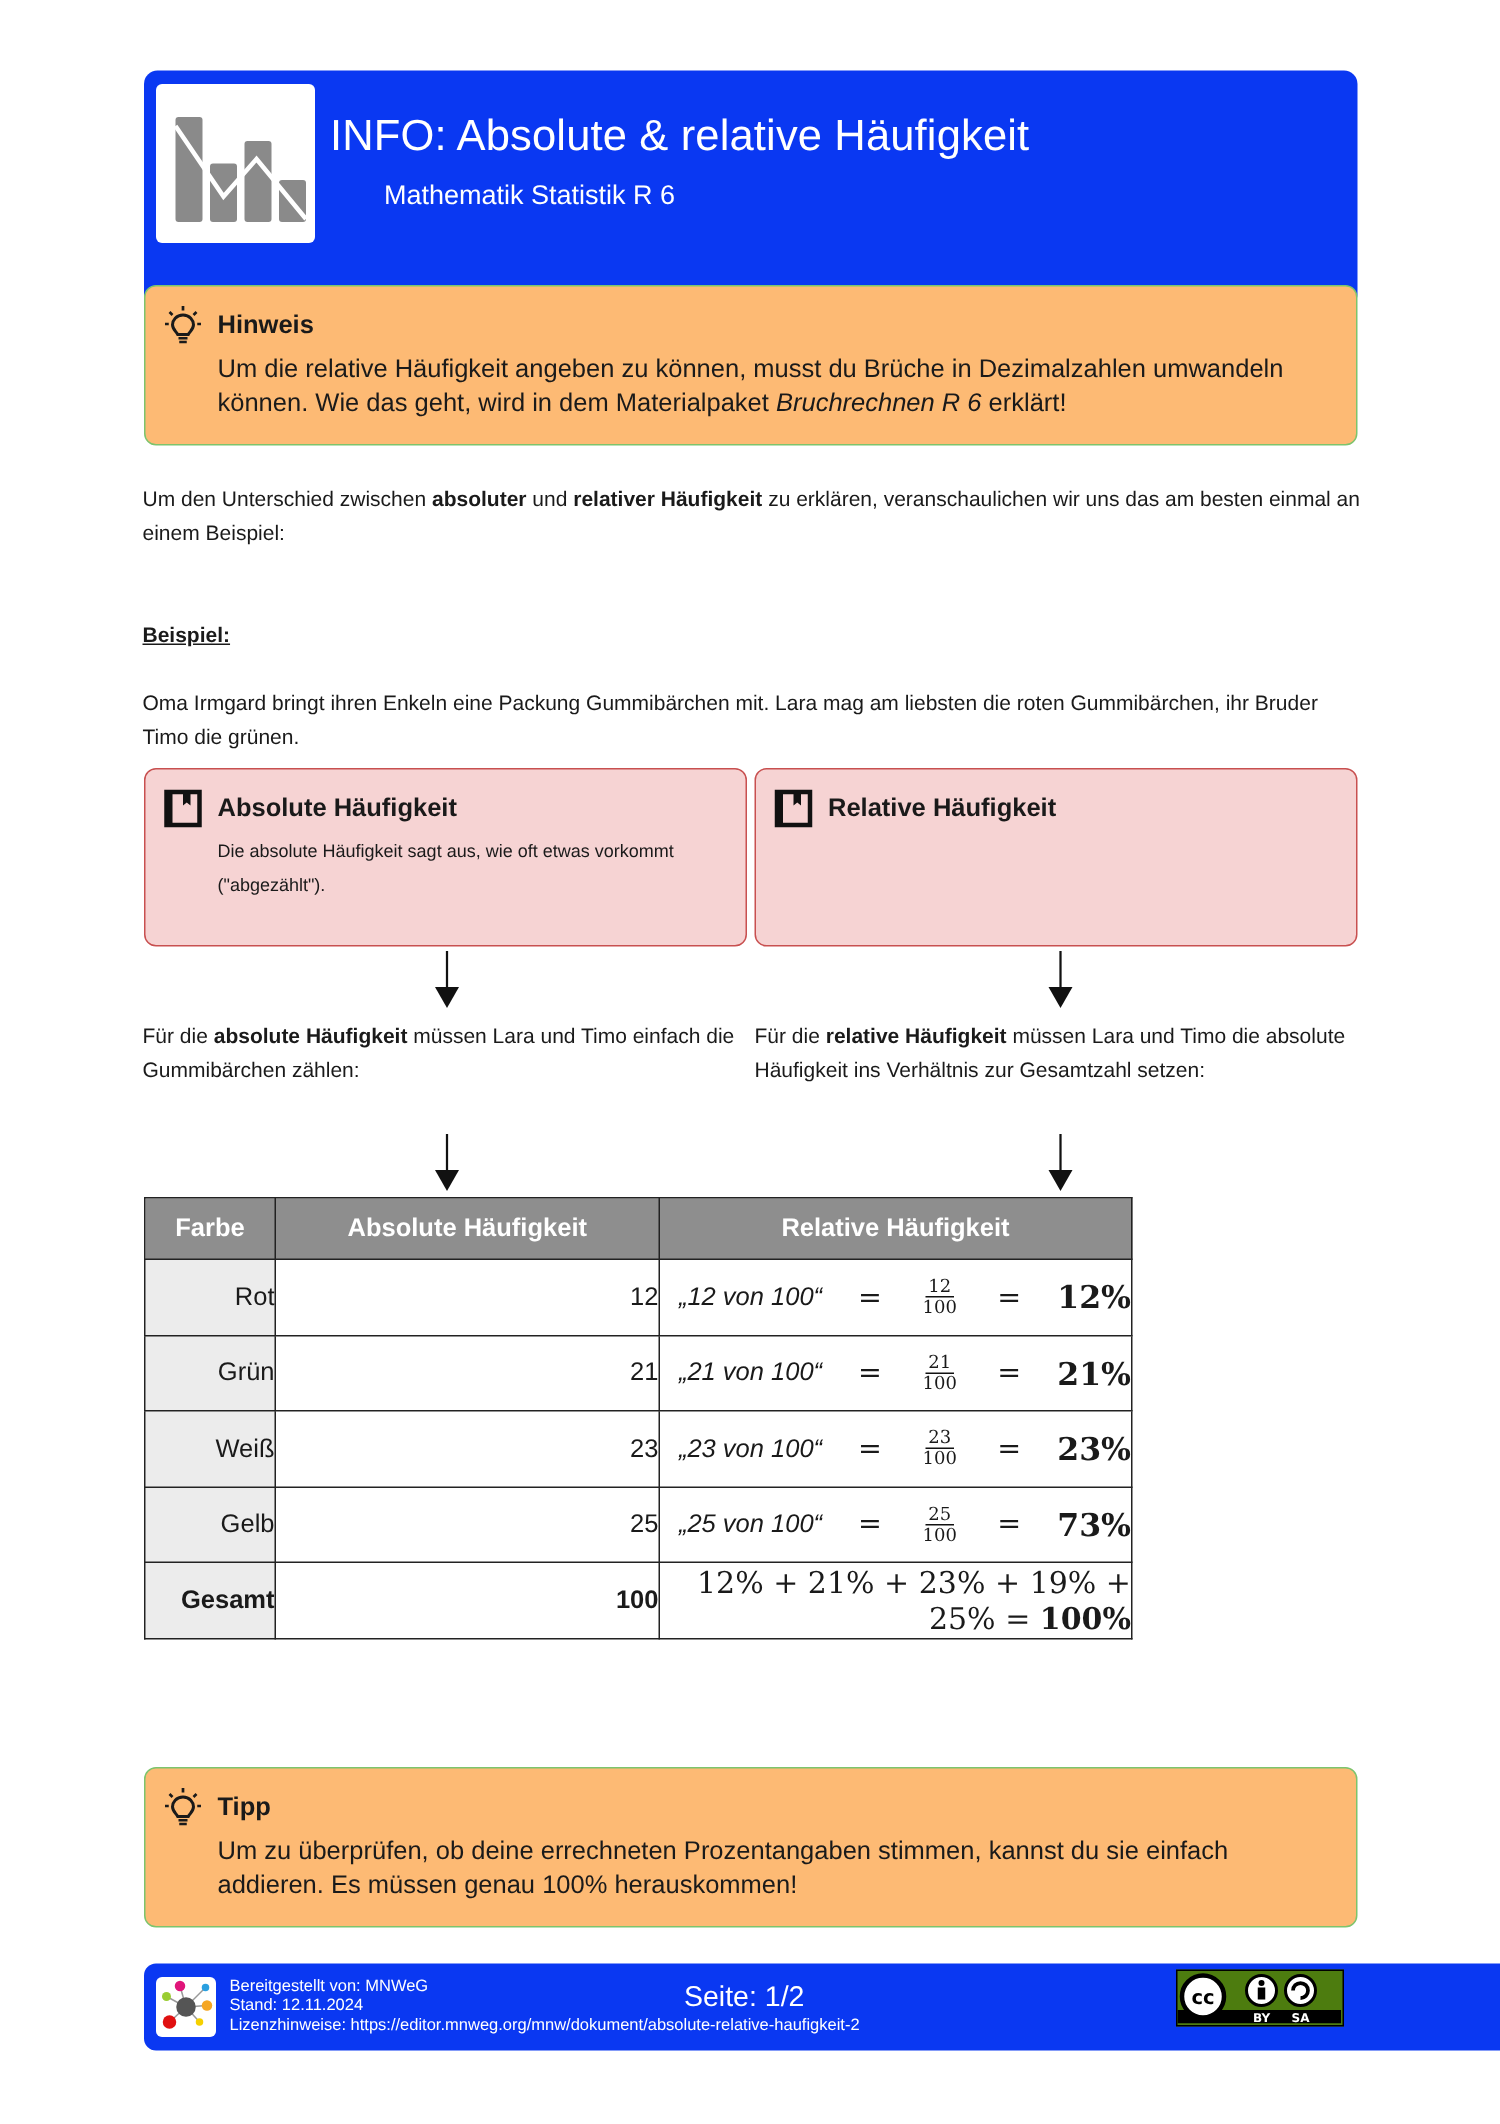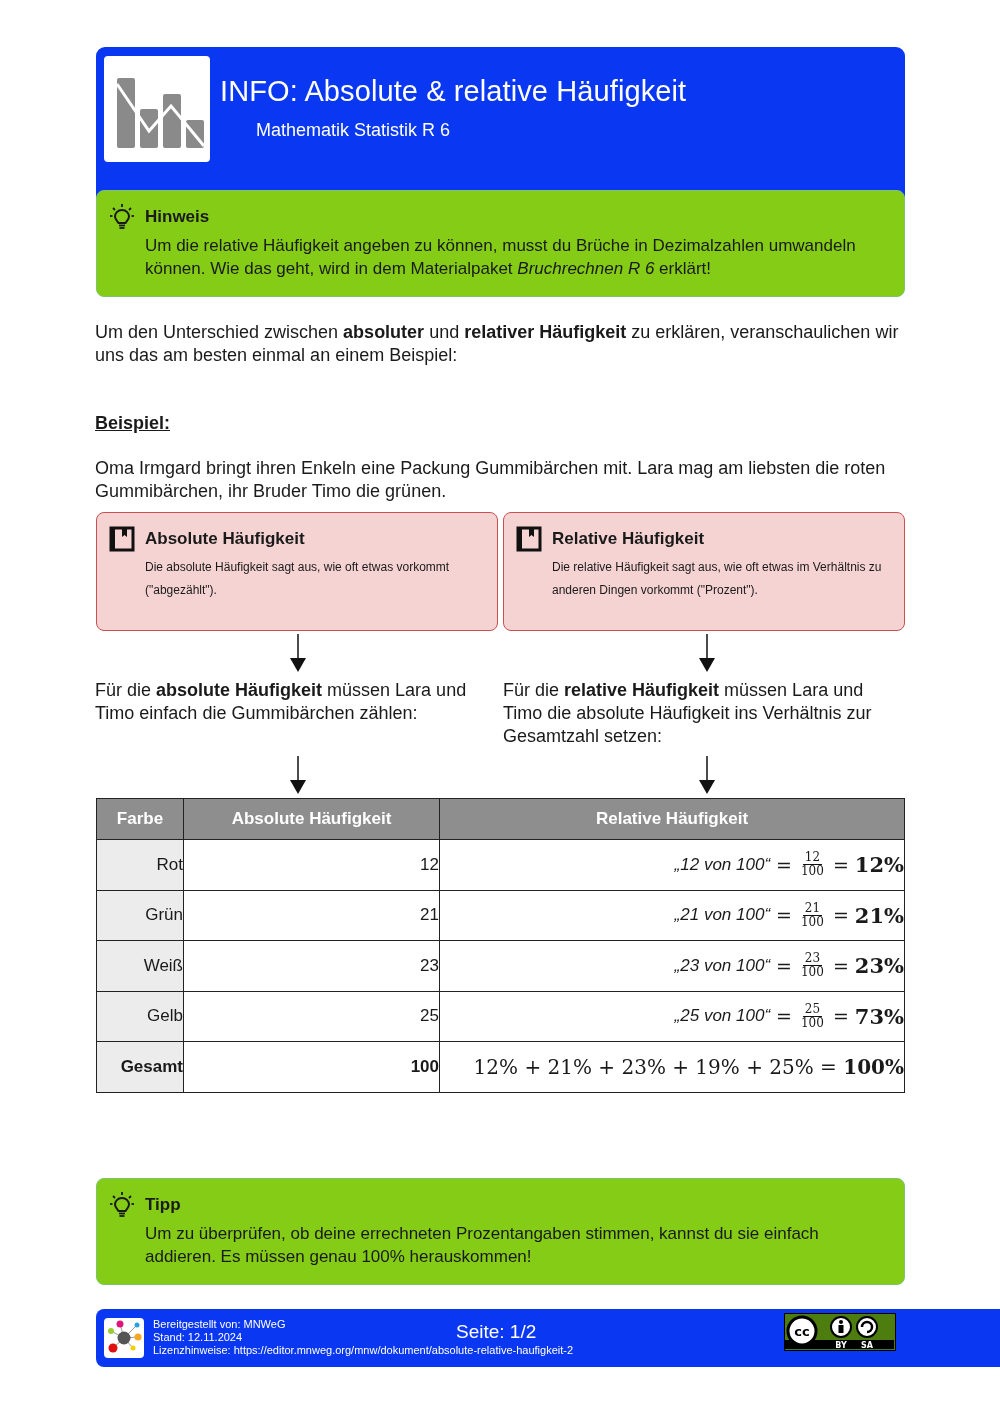--- a/index.html
+++ b/index.html
@@ -6,43 +6,43 @@
   html, body { width: 1000px; height: 1416px; background: #ffffff; }
   body { font-family: "DejaVu Sans", "Liberation Sans", sans-serif; color: #1a1a1a; position: relative; overflow: hidden; }
 
   
   .header { position: absolute; left: 96px; top: 47px; width: 809px; height: 158px; background: #0a38f2; border-radius: 9px; }
   .header .logo { position: absolute; left: 8px; top: 9px; width: 106px; height: 106px; background: #fff; border-radius: 4px; }
   .header .title { position: absolute; left: 124px; top: 28px; font-size: 29px; color: #fff; font-family: "Liberation Sans", sans-serif; letter-spacing: 0.1px; }
   .header .sub { position: absolute; left: 124px; top: 73px; font-size: 18px; color: #fff; font-family: "Liberation Sans", sans-serif; margin-left: 36px; }
 
   
-  .note { position: absolute; left: 96px; width: 809px; background: #84cc16; border: 1.5px solid #7dc46d; border-radius: 8px; }
+  .note { position: absolute; left: 96px; width: 809px; background: #fdba74; border: 1.5px solid #7dc46d; border-radius: 8px; }
   .note .icon { position: absolute; left: 12px; top: 12px; width: 26px; height: 28px; }
   .note .head { position: absolute; left: 48px; top: 16px; font-weight: bold; font-size: 17px; font-family: "Liberation Sans", sans-serif; }
   .note .body { position: absolute; left: 48px; top: 43px; right: 14px; font-size: 17px; line-height: 23px; font-family: "Liberation Sans", sans-serif; }
 
-  .para { position: absolute; left: 95px; width: 815px; font-size: 18px; line-height: 23px; font-family: "Liberation Sans", sans-serif; }
+  .para { position: absolute; left: 95px; width: 815px; font-size: 14px; line-height: 23px; font-family: "Liberation Sans", sans-serif; }
   b { font-weight: bold; }
 
   
   .def { position: absolute; top: 512px; width: 402px; height: 119px; background: #f6d3d3; border: 1.5px solid #c85050; border-radius: 8px; }
   .def .icon { position: absolute; left: 12px; top: 12px; width: 26px; height: 28px; }
   .def .head { position: absolute; left: 48px; top: 16px; font-weight: bold; font-size: 17px; font-family: "Liberation Sans", sans-serif; }
   .def .body { position: absolute; left: 48px; top: 43px; right: 10px; font-size: 12px; line-height: 23px; font-family: "Liberation Sans", sans-serif; }
 
   .arrow { position: absolute; width: 20px; height: 40px; }
 
   
-  table.freq { position: absolute; left: 96px; top: 798px; width: 809px; border-collapse: collapse; font-family: "Liberation Sans", sans-serif; font-size: 17px; }
+  table.freq { position: absolute; left: 96px; top: 798px; width: 659px; border-collapse: collapse; font-family: "Liberation Sans", sans-serif; font-size: 17px; }
   table.freq th { background: #8e8e8e; color: #fff; font-weight: bold; height: 41px; border: 1.5px solid #222; }
   table.freq td { border: 1.5px solid #222; height: 50.5px; text-align: right; }
   table.freq td.farbe { background: #ececec; width: 87px; }
   table.freq td.abs { width: 256px; }
-  .rel { font-family: "DejaVu Serif", "Liberation Serif", serif; font-size: 19px; display: inline-flex; align-items: center; gap: 6px; }
+  .rel { font-family: "DejaVu Serif", "Liberation Serif", serif; font-size: 19px; display: inline-flex; align-items: center; gap: 24px; }
   .rel .q { font-family: "Liberation Sans", sans-serif; font-style: italic; font-size: 17px; }
   .frac { display: inline-flex; flex-direction: column; align-items: center; font-size: 12px; line-height: 13px; margin: 0 3px; }
   .frac .num { border-bottom: 1px solid #111; padding: 0 2px; }
   .rel .pct { font-weight: bold; font-size: 21px; }
   .sum { font-family: "DejaVu Serif", "Liberation Serif", serif; font-size: 20px; }
   .sum .pct { font-weight: bold; }
 
   
   .footer { position: absolute; left: 96px; top: 1309px; width: 918px; height: 58px; background: #0a38f2; border-radius: 8px; color: #fff; font-family: "Liberation Sans", sans-serif; }
   .footer .flogo { position: absolute; left: 8px; top: 9px; width: 40px; height: 40px; background: #fff; border-radius: 4px; }
@@ -103,21 +103,20 @@
 </div>
 <div class="def" style="left:503px;">
   <div class="icon">
     <svg width="26" height="28" viewBox="0 0 26 28">
       <path d="M2 3 L24 3 L24 25 L2 25 Z" fill="none" stroke="#111" stroke-width="3"></path>
       <path d="M2 3 L2 25 L6 25 L6 3 Z" fill="#111"></path>
       <path d="M13 3 L18 3 L18 12 L15.5 10 L13 12 Z" fill="#111"></path>
     </svg>
   </div>
   <div class="head">Relative Häufigkeit</div>
-  <div class="body">Die relative Häufigkeit sagt aus, wie oft etwas im Verhältnis zu anderen Dingen vorkommt ("Prozent").</div>
 </div>
 
 <div class="arrow" style="left:288px;top:634px;">
   <svg width="20" height="40" viewBox="0 0 20 40">
       <line x1="10" y1="0" x2="10" y2="28" stroke="#111" stroke-width="1.5"></line>
       <path d="M2 24 L18 24 L10 38 Z" fill="#111"></path>
     </svg>
 </div>
 <div class="arrow" style="left:697px;top:634px;">
   <svg width="20" height="40" viewBox="0 0 20 40">

